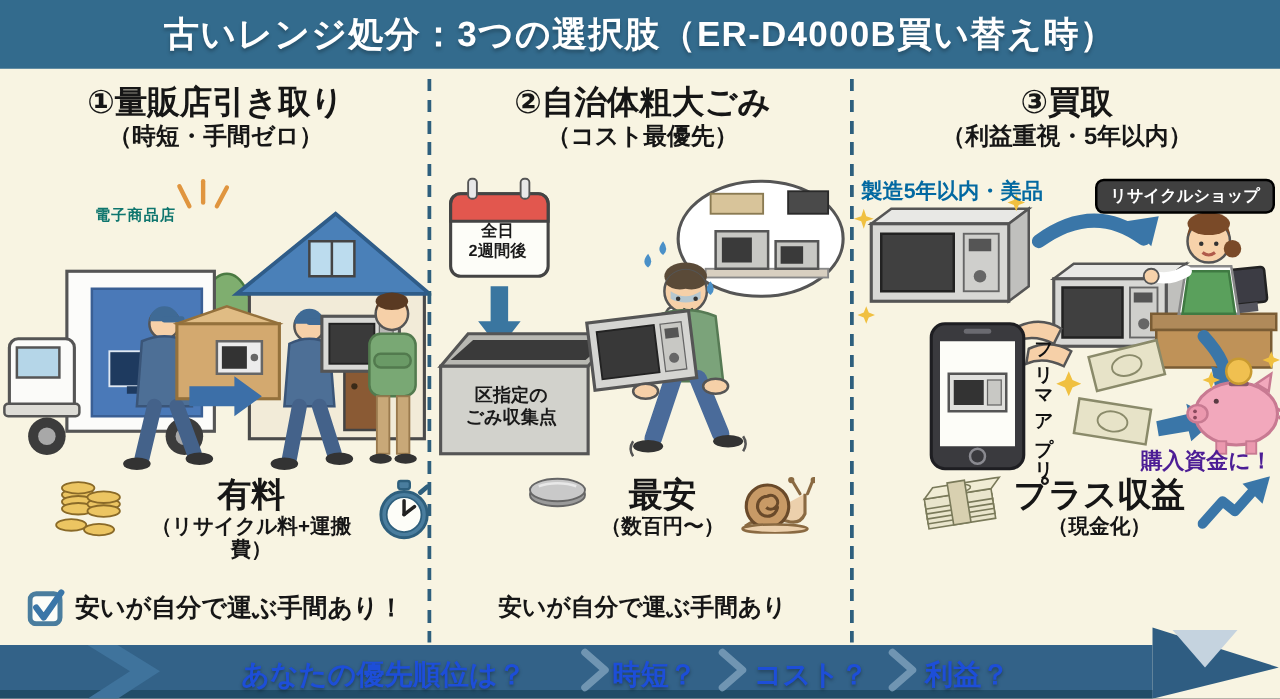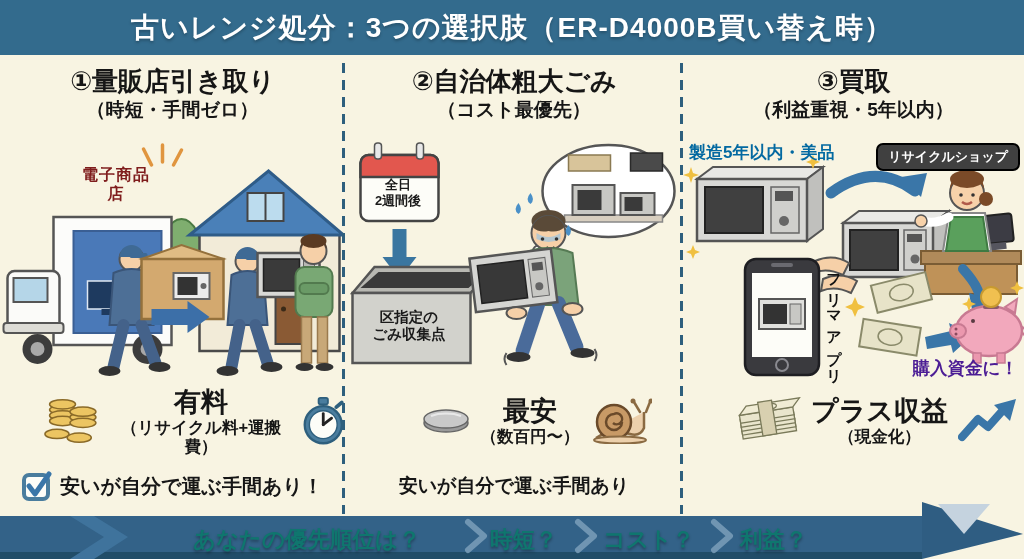--- a/index.html
+++ b/index.html
@@ -25,43 +25,43 @@
     background:repeating-linear-gradient(to bottom,#2e5f7d 0 10px,transparent 10px 17px);
   }
   .col-title { text-align:center; padding-top:10px; height:86px; line-height:1.25; }
   .col-title .t1 { font-size:26px; font-weight:900; }
   .col-title .t2 { font-size:19px; font-weight:bold; }
 
   .illus { position:relative; height:240px; }
   .illus svg { position:absolute; inset:0; width:100%; height:100%; }
   .ov { position:absolute; font-weight:bold; line-height:1.2; }
 
-  .truck-sign { left:76px; top:24px; width:80px; text-align:center; color:#7f1d1d; font-size:16px; letter-spacing:1px; }
+  .truck-sign { left:76px; top:24px; width:80px; color:#0f766e; font-size:12px; letter-spacing:1px; }
   .cal-text   { left:14px; top:36px; width:78px; text-align:center; font-size:13px; color:#1a1a1a; }
   .bin-text   { left:6px;  top:168px; width:116px; text-align:center; font-size:14.5px; color:#1a1a1a; }
   .cond-text  { left:6px;  top:2px; font-size:17px; color:#0369a1; }
   .shop-badge { right:4px; top:2px; background:#404040; color:#fff; font-size:13px;
                 padding:4px 10px; border-radius:7px; border:2px solid #000000; }
   .app-label  { left:142px; top:122px; font-size:15px; writing-mode:vertical-rl; text-orientation:upright;
                 letter-spacing:2px; color:#111; }
   .piggy-cap  { right:6px; bottom:2px; font-size:17.5px; color:#4c1d95; }
 
   
-  .result-row { height:80px; display:flex; align-items:center; justify-content:center; gap:10px;margin-left:44px; }
+  .result-row { height:80px; display:flex; justify-content:center; gap:10px;margin-left:44px; }
   .result-text { text-align:center; line-height:1.15; }
   .result-text .r1 { font-size:27px; font-weight:900; }
   .result-text .r2 { font-size:16.5px; font-weight:bold; }
   .note-row { height:50px; display:flex; align-items:center; justify-content:center; gap:8px;
               font-size:20px; font-weight:900; padding:0 4px; text-align:center; }
   .note-row.small { font-size:19px; }
 
   
   .footer { position:absolute; left:0; bottom:0; width:1024px; height:59px; }
   .footer svg { position:absolute; inset:0; }
-  .f-text { position:absolute; top:24px; color:#0f766e; font-weight:900; font-size:22.5px;
+  .f-text { position:absolute; top:24px; color:#1d4ed8; font-weight:900; font-size:22.5px;
             text-shadow:0 2px 3px rgba(0,0,0,.35); }
   .f-q  { left:193px; }
   .f-o1 { left:490px; }
   .f-o2 { left:603px; }
   .f-o3 { left:740px; }
 </style>
 </head>
 <body>
 
 <div class="canvas">

